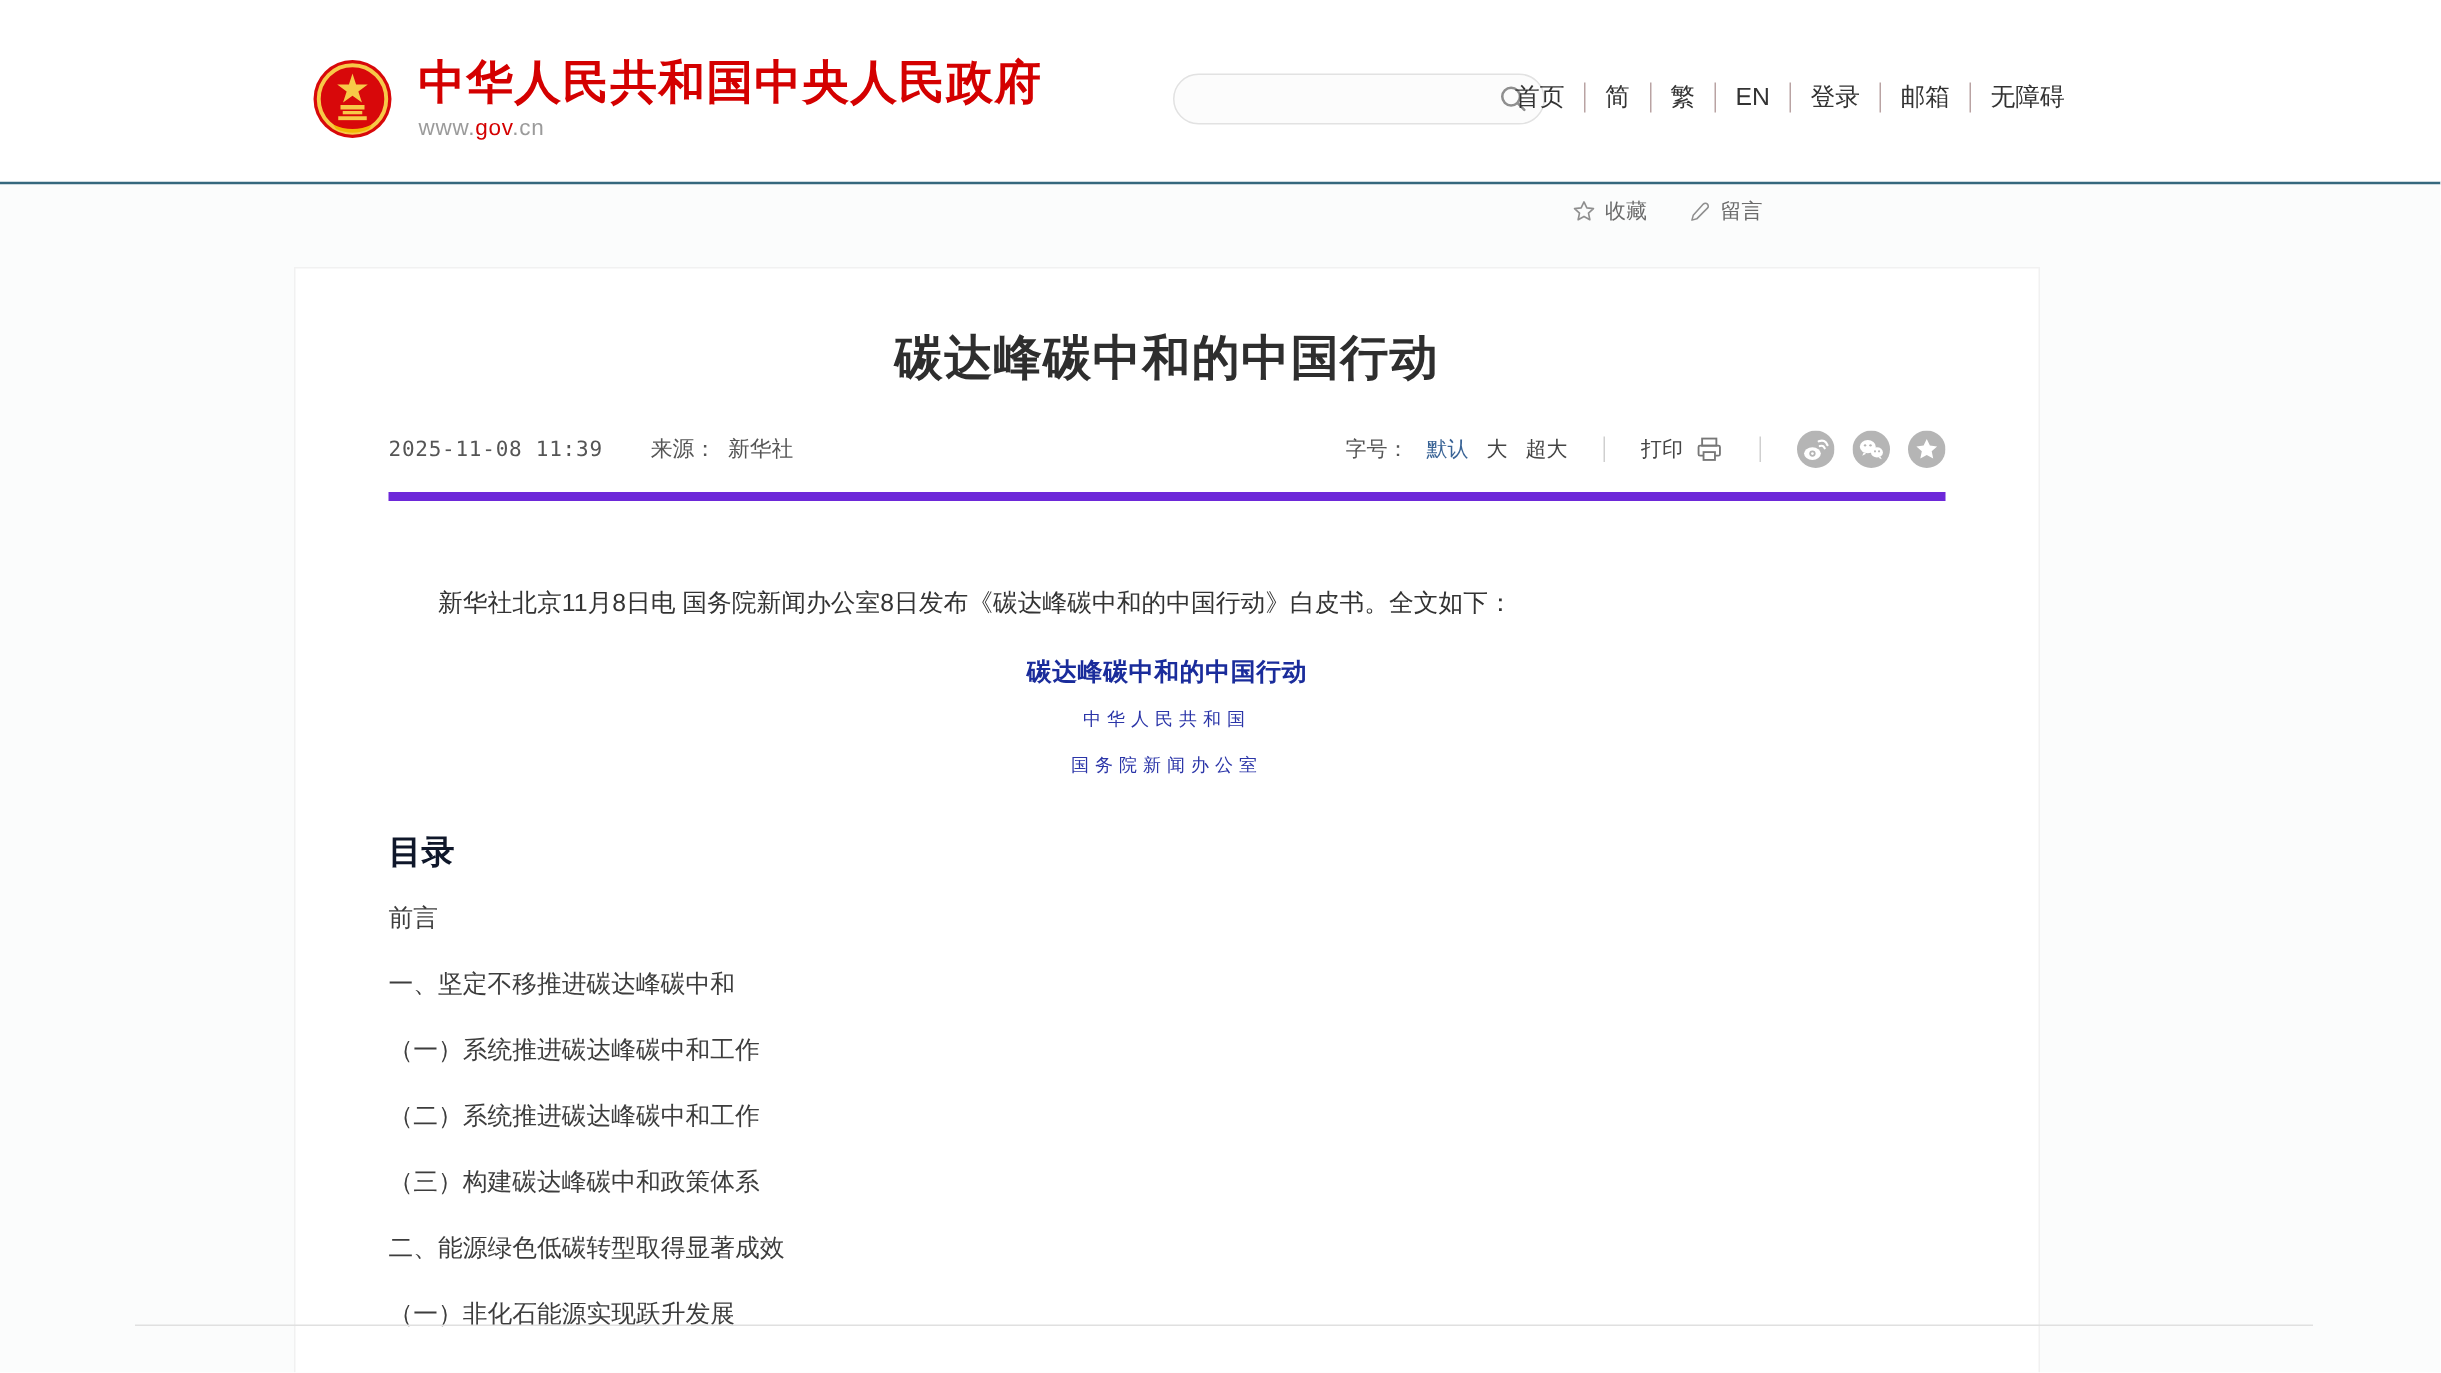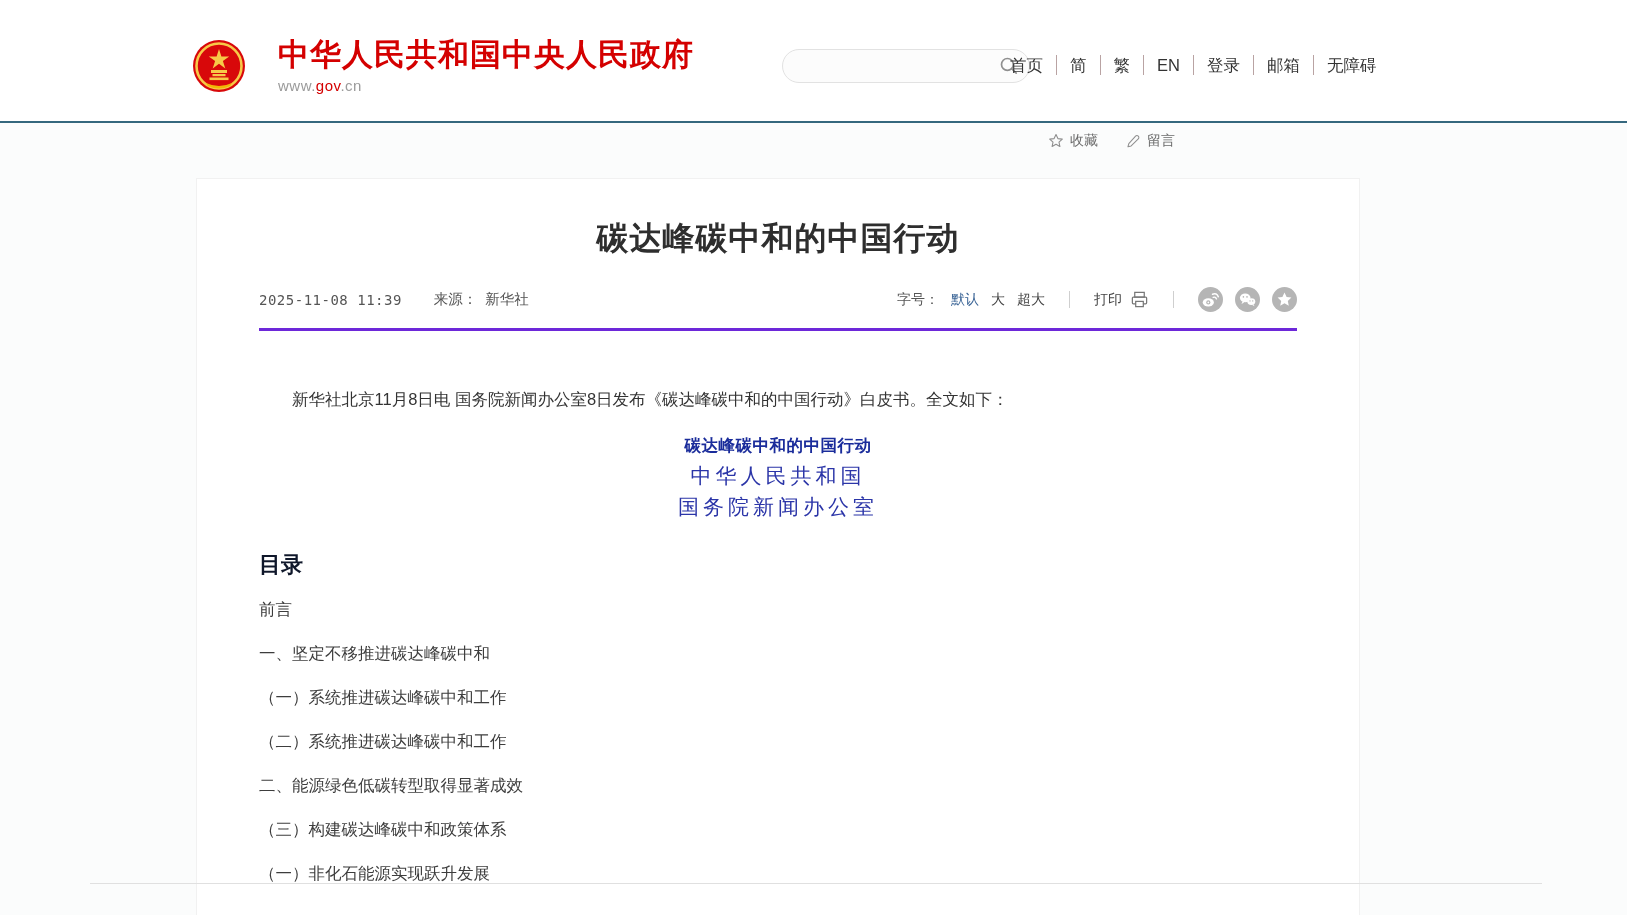--- a/index.html
+++ b/index.html
@@ -6,21 +6,21 @@
   html,body { margin:0; padding:0; }
   body {
     width:1627px; height:915px; position:relative; overflow:hidden;
     background:#ffffff;
     font-family:"Liberation Sans","DejaVu Sans",sans-serif;
     color:#333;
   }
 
   
   .site-header { position:relative; height:121px; background:#fff; }
-  .brand { position:absolute; left:192px; top:38px; display:flex; align-items:center; gap:32px; }
+  .brand { position:absolute; left:208px; top:38px; display:flex; align-items:center; gap:17px; }
   .emblem { width:54px; height:54px; flex:0 0 auto; }
   .site-title { margin:0; font-size:31px; font-weight:bold; color:#d40000; letter-spacing:1px; line-height:1.1; }
   .site-url { margin-top:5px; font-size:15px; color:#9b9b9b; letter-spacing:.5px; }
   .site-url .gov { color:#d40000; }
 
   .search-box {
     position:absolute; left:782px; top:49px; width:248px; height:34px;
     border:1px solid #e2e2e2; border-radius:17px; background:#fcfcfc;
     display:flex; align-items:center; padding:0 10px 0 16px;
   }
@@ -48,39 +48,39 @@
   .card {
     position:absolute; left:196px; top:55px; width:1164px; height:737px;
     background:#fff; border:1px solid #f1f1f1; border-bottom:none;
     overflow:hidden;
   }
 
   .article-title { margin:40px 40px 0; text-align:center; font-size:32px; font-weight:600;
                    color:#2e2e2e; line-height:38px; letter-spacing:1px; }
 
   .meta-row { margin:30px 62px 0; display:flex; justify-content:space-between; align-items:center;
-              padding-bottom:16px; border-bottom:3px solid #6d28d9;
+              padding-bottom:16px; border-bottom:6px solid #6d28d9;
               font-size:14.5px; color:#555; }
   .meta-left { display:flex; align-items:center; gap:8px; }
   .meta-date { letter-spacing:.5px; margin-right:24px; font-family:"DejaVu Sans Mono","Liberation Mono",monospace; font-size:14px; color:#555; }
   .meta-right { display:flex; align-items:center; color:#666; font-size:14px; }
   .fs-label { color:#555; }
   .fs-option { color:#444; margin-left:12px; cursor:pointer; }
   .fs-option.active { color:#3a6496; font-weight:normal; }
   .v-div { width:1px; height:17px; background:#cfcfcf; margin:0 24px; }
   .print-btn { display:flex; align-items:center; gap:8px; color:#444; cursor:pointer; }
   .share-icons { display:flex; align-items:center; gap:12px; }
   .share-icons svg { cursor:pointer; display:block; }
 
   .article-body { margin:0 62px; padding-top:58px; font-size:16.5px; color:#333; line-height:20px; }
   .article-body p { margin:0; }
   .p-indent { text-indent:2em; }
   .doc-title { text-align:center; color:#1a2c9b; font-weight:bold; margin-top:26px !important; letter-spacing:.5px; }
   .doc-sub   { text-align:center; color:#2b35a8; margin-top:11px !important; font-size:15.5px; }
-  .doc-kai   { text-align:center; color:#2b35a8; margin-top:11px !important; font-size:21px;
+  .doc-kai   { text-align:center; color:#2b35a8; margin-top:11px !important; font-size:12px;
                font-family:"DejaVu Serif","Liberation Serif",serif; letter-spacing:4px; }
   .toc-head  { font-weight:bold; font-size:22px; color:#0f172a; margin-top:38px !important; }
   .toc-item  { margin-top:24px !important; color:#3d3d3d; }
 
   .bottom-edge { position:absolute; left:90px; top:883px; width:1452px; height:1px; background:#e0e0e0; }
 </style>
 </head>
 <body>
 
 <header class="site-header">
@@ -194,20 +194,20 @@
     <div class="article-body">
       <p class="p-indent">新华社北京11月8日电 国务院新闻办公室8日发布《碳达峰碳中和的中国行动》白皮书。全文如下：</p>
       <p class="doc-title">碳达峰碳中和的中国行动</p>
       <p class="doc-kai">中华人民共和国</p>
       <p class="doc-kai">国务院新闻办公室</p>
       <p class="toc-head">目录</p>
       <p class="toc-item">前言</p>
       <p class="toc-item">一、坚定不移推进碳达峰碳中和</p>
       <p class="toc-item">（一）系统推进碳达峰碳中和工作</p>
       <p class="toc-item">（二）系统推进碳达峰碳中和工作</p>
+      <p class="toc-item">（三）构建碳达峰碳中和政策体系</p>
       <p class="toc-item">二、能源绿色低碳转型取得显著成效</p>
-      <p class="toc-item">（三）构建碳达峰碳中和政策体系</p>
       <p class="toc-item">（一）非化石能源实现跃升发展</p>
     </div>
   </div>
 </div>
 
 <div class="bottom-edge"></div>
 
 </body></html>

